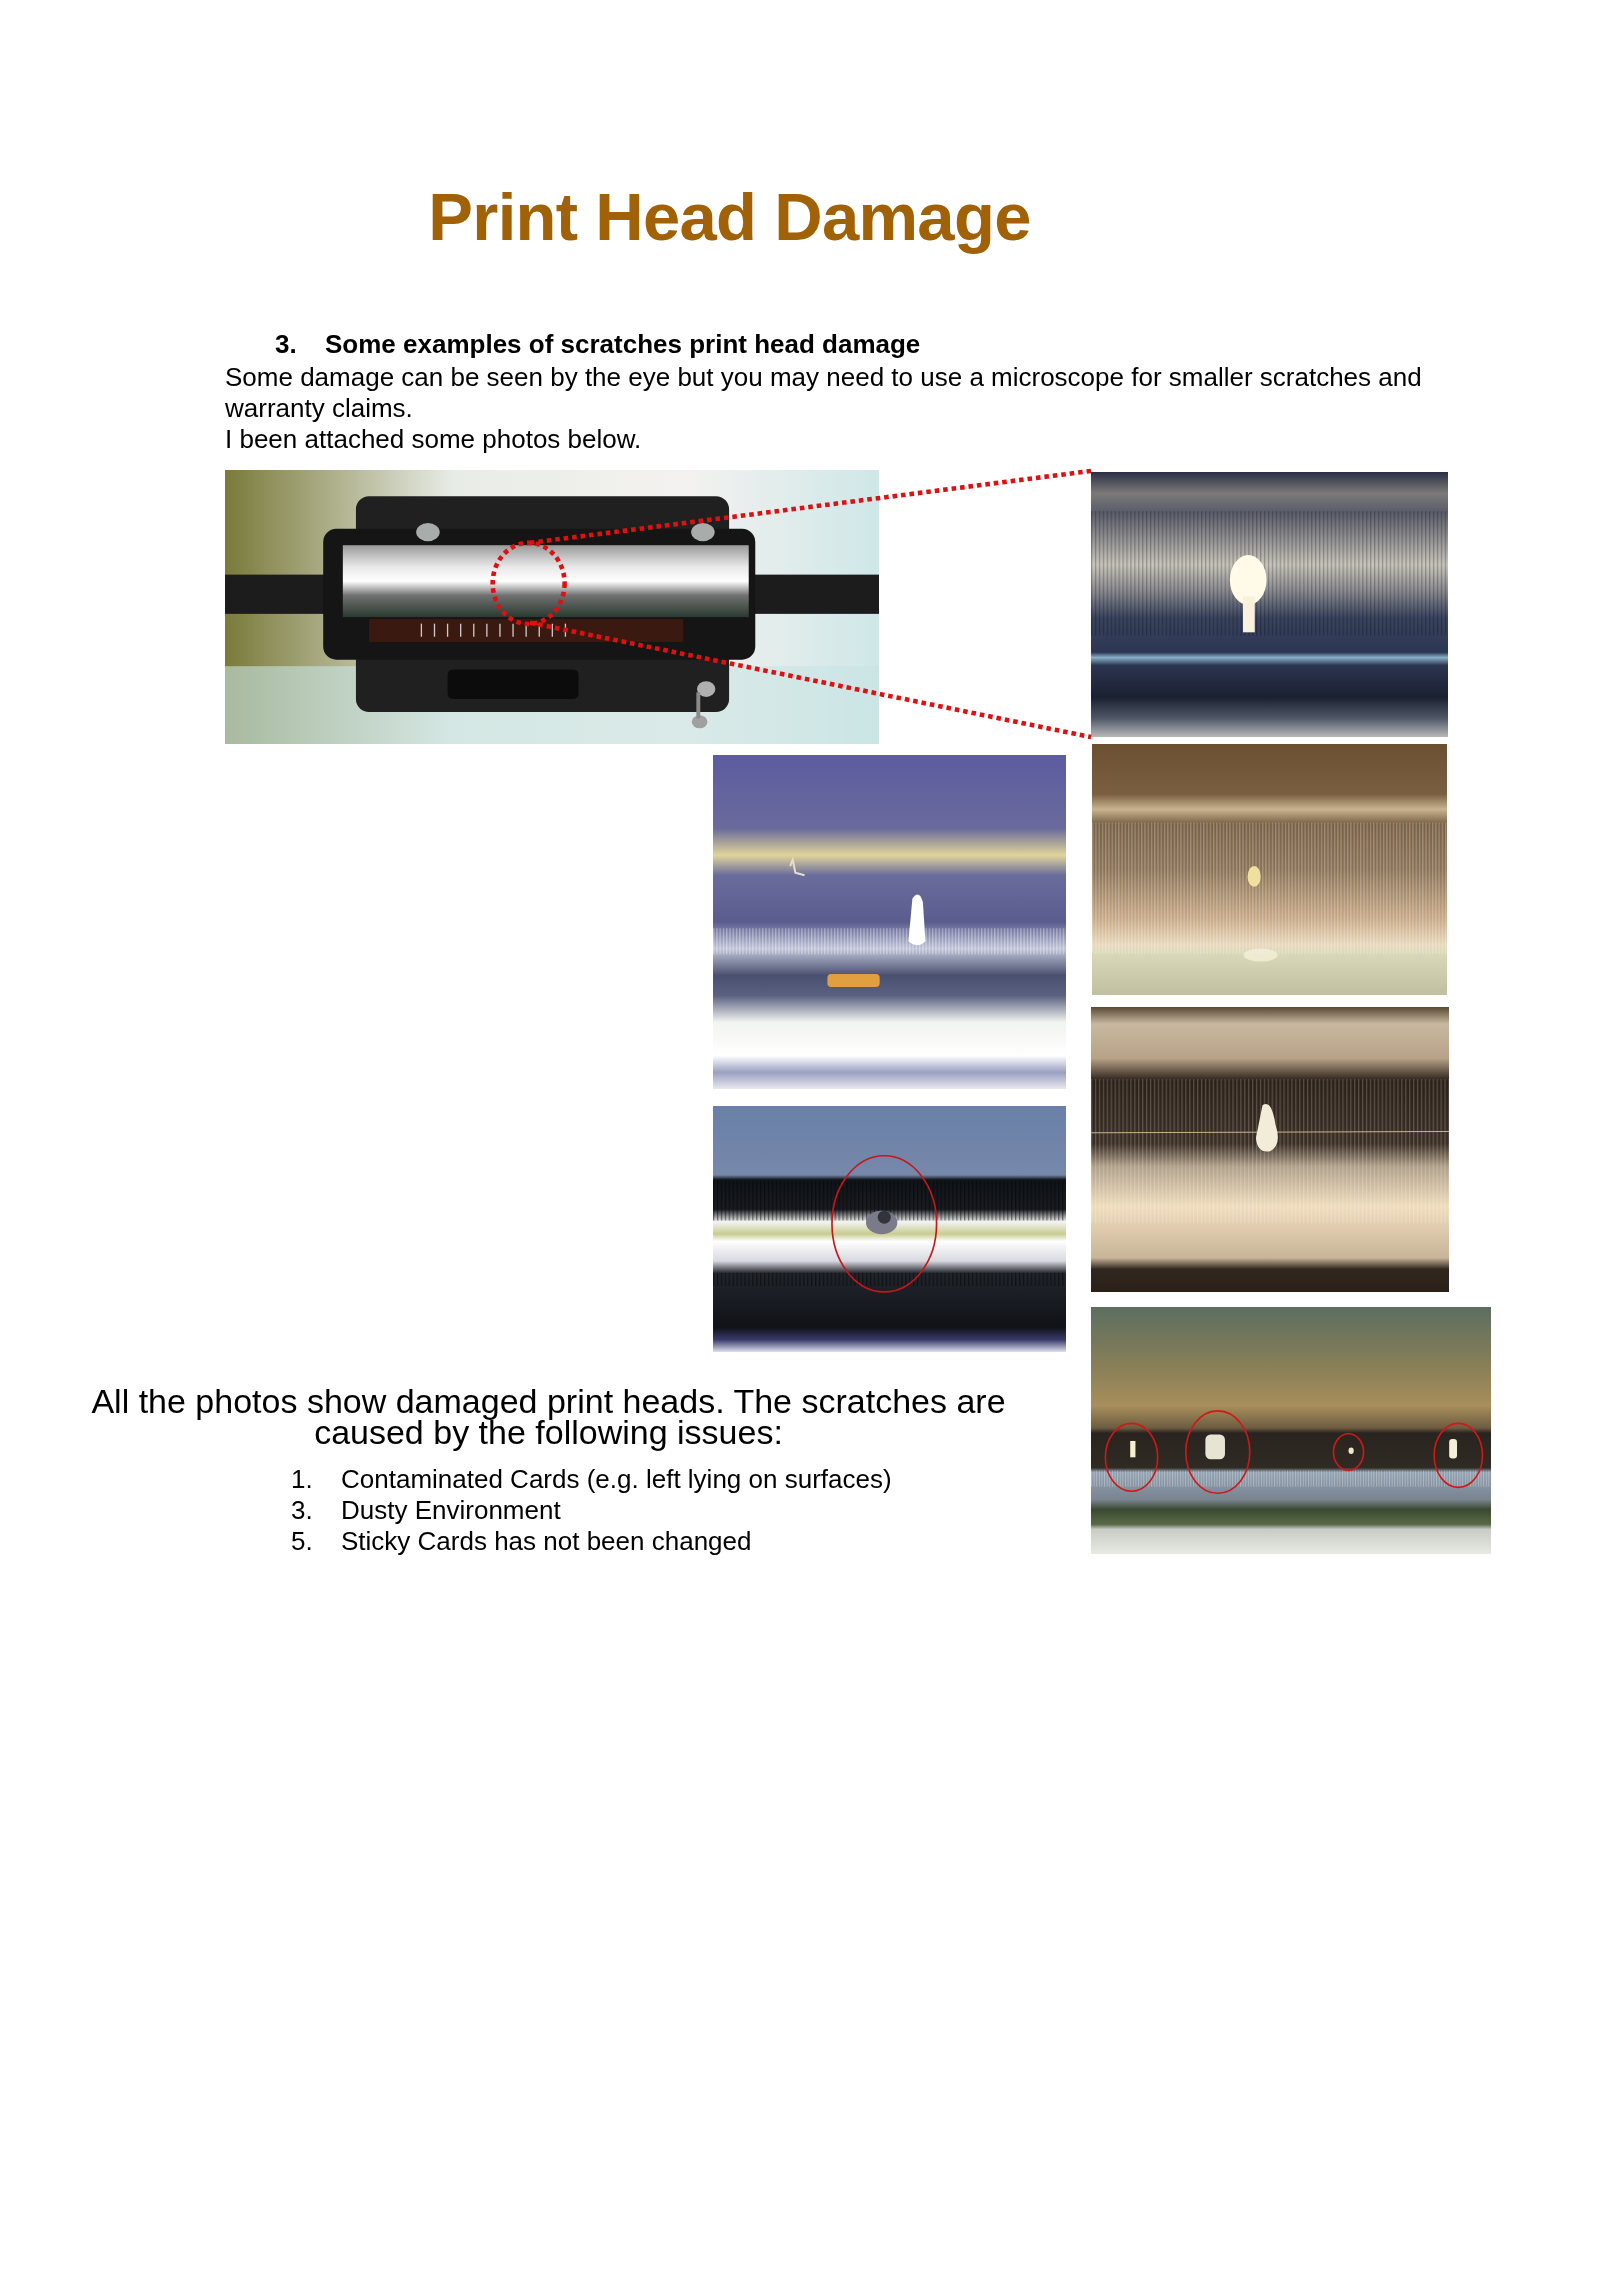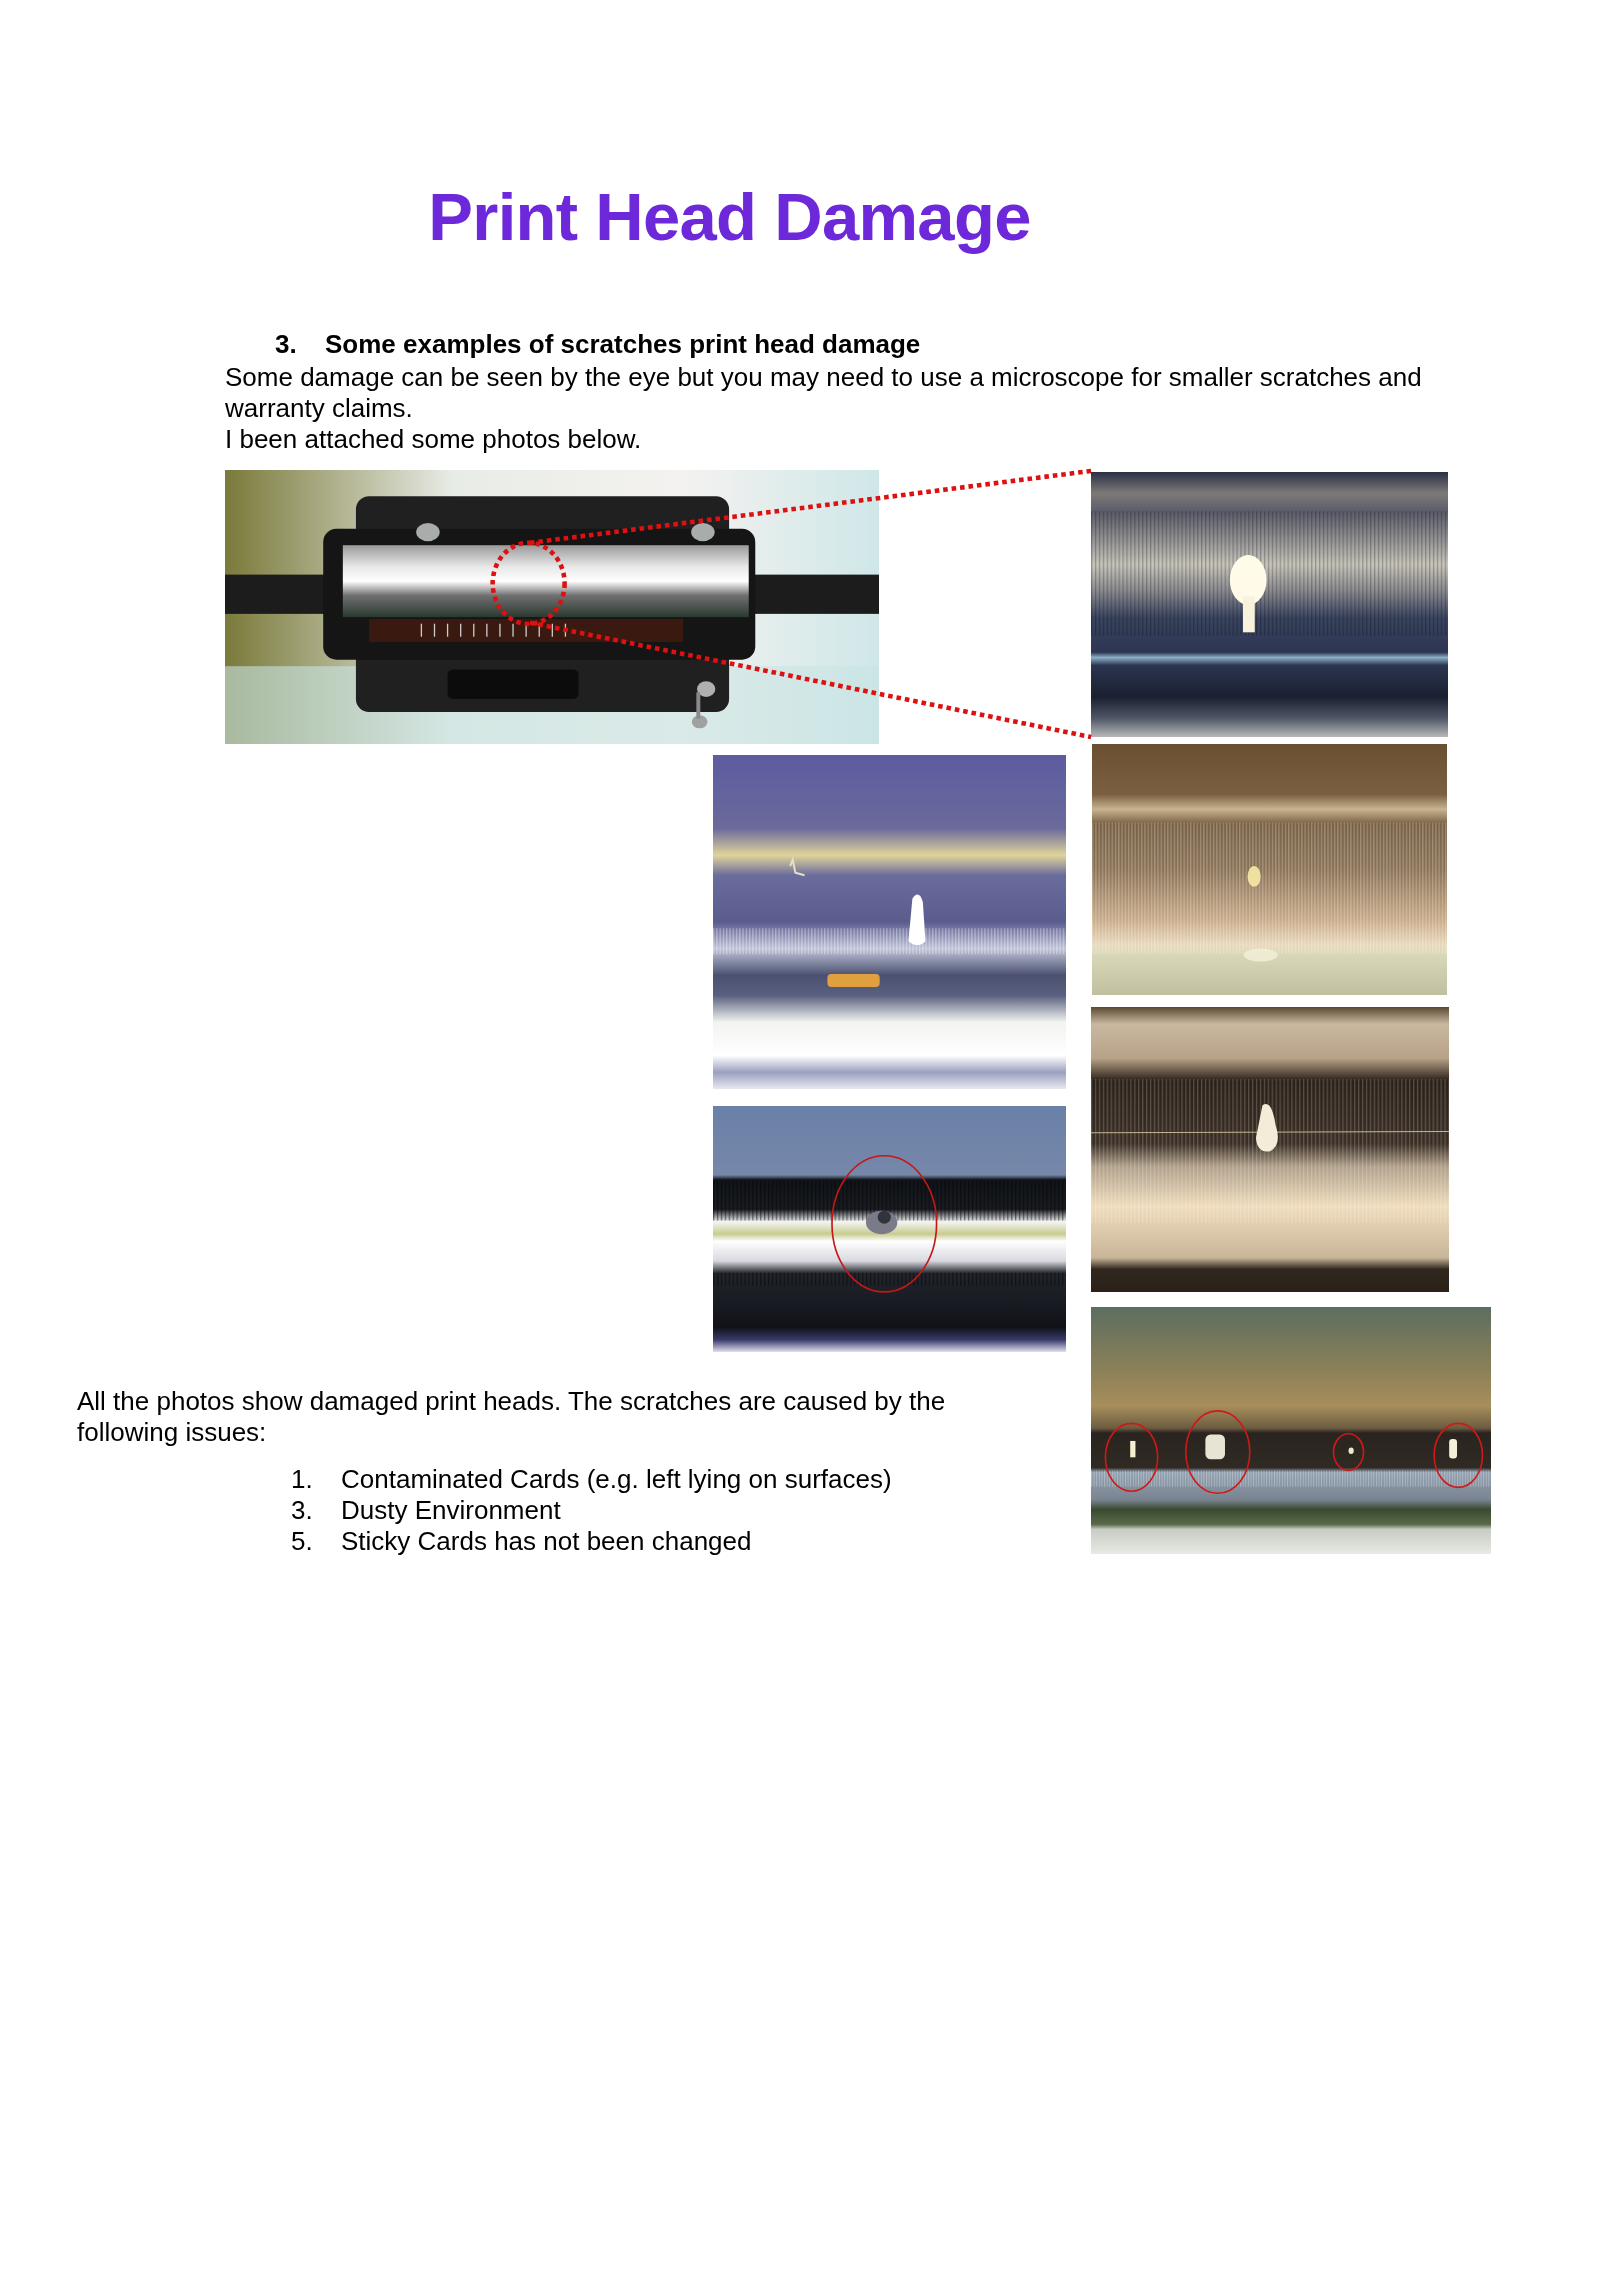--- a/index.html
+++ b/index.html
@@ -1,35 +1,35 @@
 <!DOCTYPE html>
 <html style="font-size:10.5px"><head>
   <meta charset="utf-8">
   <style>
     html, body { margin: 0; padding: 0; background: #ffffff; }
     body { width: 1623px; height: 2295px; position: relative; overflow: hidden;
            font-family: "Liberation Sans", sans-serif; color: #000; }
     .abs { position: absolute; }
 
     .title { left: 0; width: 1623px; top: 178px; text-align: center;
-             font-size: 67px; font-weight: bold; color: #6d28d9; letter-spacing: -0.7px;
+             font-size: 67px; font-weight: bold; color: #a16207; letter-spacing: -0.7px;
              padding-right: 164px; box-sizing: border-box; }
 
     .section-heading { top: 329px; left: 275px; font-size: 26px; font-weight: bold; white-space: nowrap; }
     .section-heading .num { display: inline-block; width: 50px; }
 
     .body-text { left: 225px; top: 362px; width: 1276px; font-size: 26px; line-height: 31px; }
     .body-text p { margin: 0; }
 
     .photo { position: absolute; overflow: hidden; }
     .photo svg { display: block; width: 100%; height: 100%; }
 
     .connectors { position: absolute; left: 0; top: 0; width: 1623px; height: 2295px; pointer-events: none; }
 
-    .lower-text { left: 77px; top: 1386px; width: 955px; font-size: 26px; line-height: 31px; }
+    .lower-text { left: 71px; top: 1386px; width: 955px; font-size: 34px; line-height: 31px; text-align: center; }
     .lower-text p { margin: 0; }
 
     .issues { left: 275px; top: 1448px; font-size: 26px; line-height: 31px; margin: 16px; padding: 0; list-style: none; }
     .issues li { white-space: nowrap; }
     .issues .num { display: inline-block; width: 50px; }
   </style>
 </head>
 <body>
 
 <div class="abs title">Print Head Damage</div>

